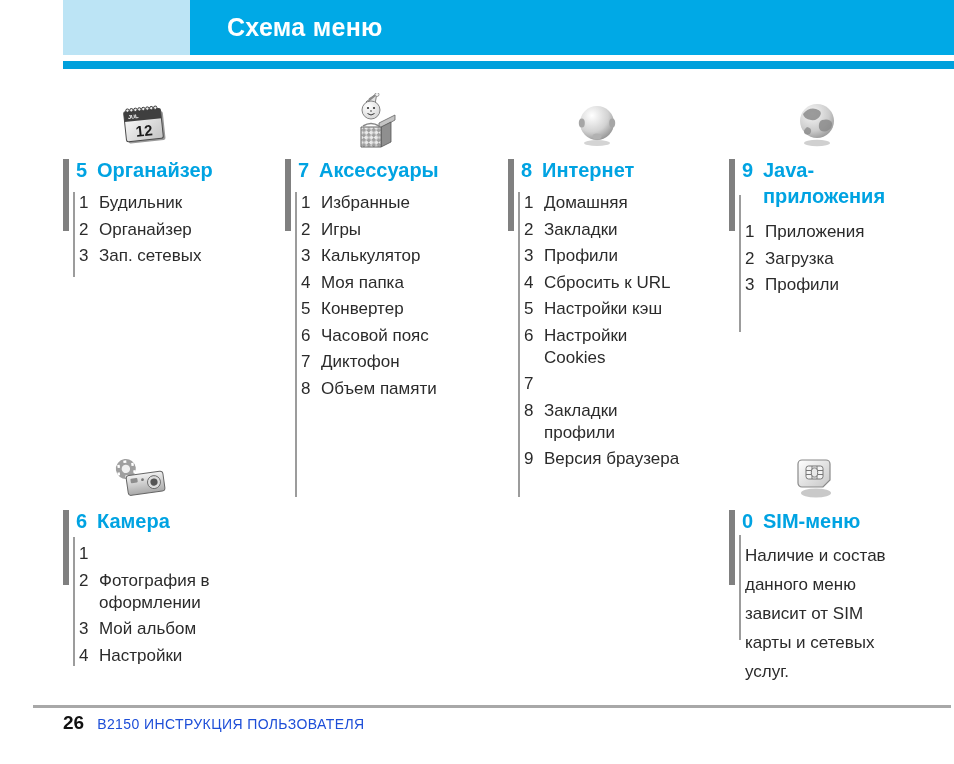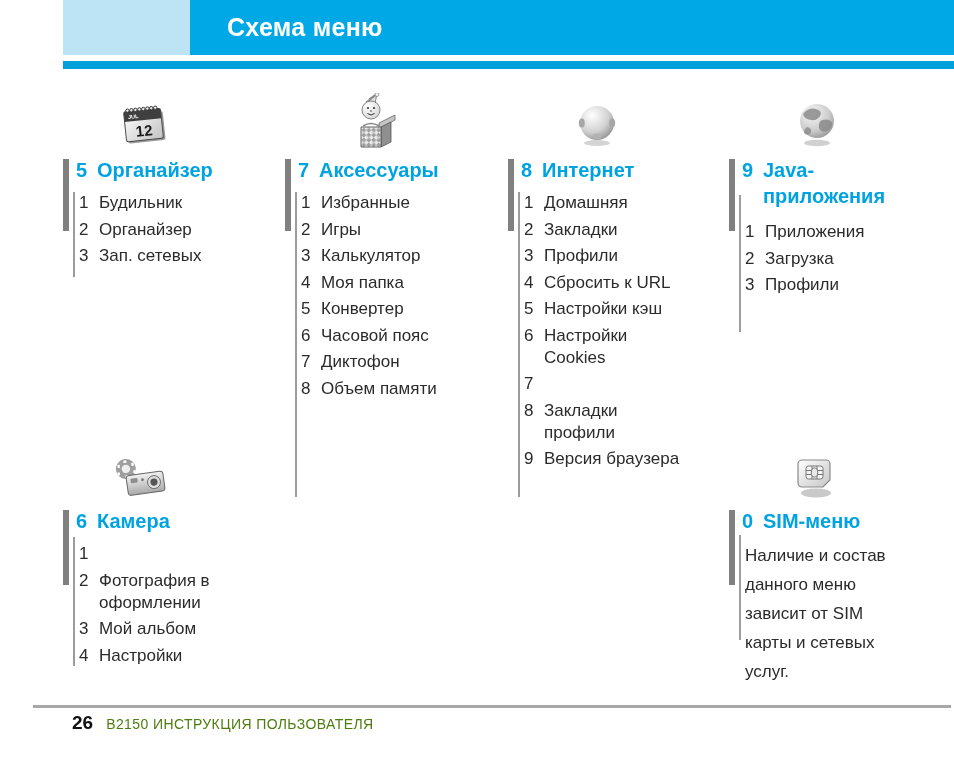--- a/index.html
+++ b/index.html
@@ -48,23 +48,23 @@
   .sec-java .sec-list{margin-top:12px;}
   .sec-list li{display:flex;font-size:17px;line-height:22px;margin-bottom:4.5px;color:var(--text);}
   .sec-list .num{flex:0 0 20px;}
   .sec-list .label{white-space:pre-line;}
 
   .sim-note{margin:7px 0 0 16px;width:175px;font-size:17px;line-height:29px;
             white-space:pre-line;color:var(--text);}
 
   
   .footer-line{position:absolute;left:33px;top:705px;width:918px;height:3px;background:var(--footer_line);}
-  .footer{position:absolute;left:63px;top:712px;display:flex;align-items:baseline;margin-left:9px;}
+  .footer{position:absolute;left:63px;top:712px;display:flex;align-items:baseline;}
   .footer .page-num{font-size:19px;font-weight:bold;color:#111;}
-  .footer .footer-label{font-size:14px;margin-left:13px;letter-spacing:0.4px;color:#4d7c0f;}
+  .footer .footer-label{font-size:14px;margin-left:13px;letter-spacing:0.4px;color:#1d4ed8;}
 </style>
 </head>
 <body>
 
 <div class="page">
 
   <div class="header-tab"></div>
   <div class="header-bar">
     <span class="header-title">Схема меню</span>
   </div>

